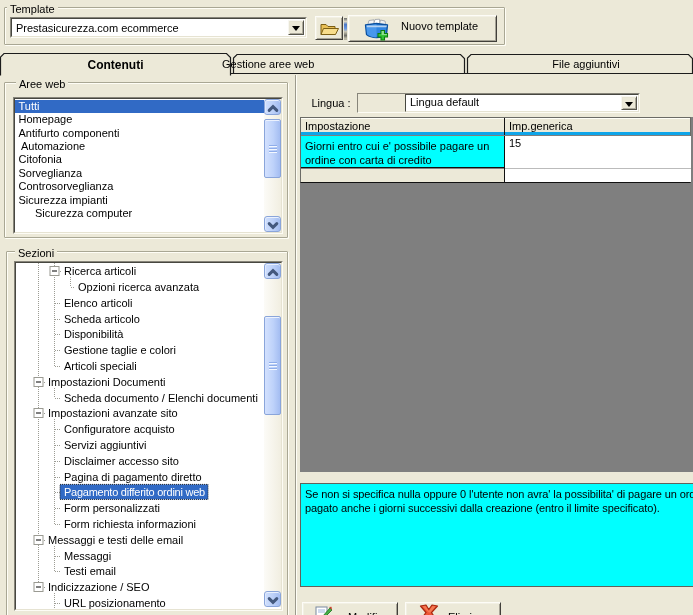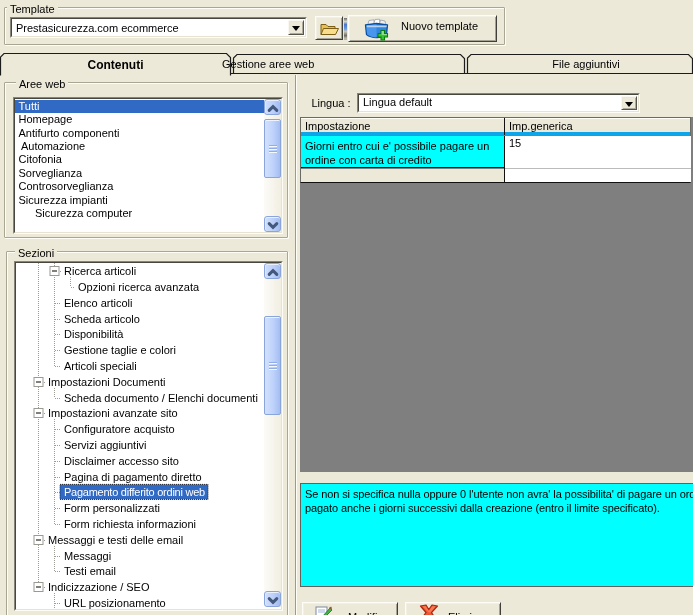--- a/index.html
+++ b/index.html
@@ -167,21 +167,21 @@
 <div style="position:absolute;left:0;top:53px;width:17px;height:99px;background:linear-gradient(to right,#d3e1fe 0%,#bed2fa 55%,#a4bdf2 100%);border:1px solid #8aa5da;border-radius:2px;box-shadow:inset 0 1px 0 #ecf2fe">
 <div style="position:absolute;left:4px;top:45px;width:8px;height:1px;background:#8fadea;box-shadow:0 1px 0 #f4f8ff"></div>
 <div style="position:absolute;left:4px;top:48px;width:8px;height:1px;background:#8fadea;box-shadow:0 1px 0 #f4f8ff"></div>
 <div style="position:absolute;left:4px;top:51px;width:8px;height:1px;background:#8fadea;box-shadow:0 1px 0 #f4f8ff"></div>
 </div>
   </div>
 <div class="abs" style="left:295px;top:75px;width:1px;height:540px;background:#9c9a8c"></div>
 <div class="abs" style="left:296px;top:75px;width:1px;height:540px;background:#fffef6"></div>
 <div class="abs" style="left:310px;top:97px;width:42px;text-align:center">Lingua :</div>
 <div style="position:absolute;left:357px;top:93px;width:283px;height:20px;border:1px solid;border-color:#87857a #fdfcf5 #fdfcf5 #87857a">
-    <div style="position:absolute;inset:0;border:1px solid;border-color:#474740 #e6e3d2 #e6e3d2 #474740;background:#fff;">
+    <div style="position:absolute;inset:0;border:1px solid;border-color:#474740 #e6e3d2 #e6e3d2 #474740;background:#fff;margin-left:47px;">
       <div style="position:absolute;left:4px;top:1px;line-height:13px">Lingua default</div>
       <div style="position:absolute;right:1px;top:1px;width:16px;height:14px;border:1px solid;border-color:#f8f7f1 #55544b #55544b #f8f7f1;box-shadow:inset 1px 1px 0 #e8e5d4,inset -1px -1px 0 #aeab9d;background:#ece9d8;">
         <div style="position:absolute;left:3px;top:4.5px;width:0;height:0;border-left:4.5px solid transparent;border-right:4.5px solid transparent;border-top:5px solid #000"></div>
       </div>
     </div>
   </div>
 <div class="abs" style="left:300px;top:117px;width:393px;height:355px;background:#7f7f7f"></div>
 <div class="abs" style="left:300px;top:117px;width:391px;height:66px;border:1px solid #6b6b66;border-bottom:1.5px solid #111">
 <div style="position:absolute;left:0;top:0;width:100%;height:17px;background:#ece9d8;border-bottom:3px solid #0ea5e9;box-shadow:inset 0 1px 0 #fffef6">
       <div style="position:absolute;left:4px;top:2px">Impostazione</div>

